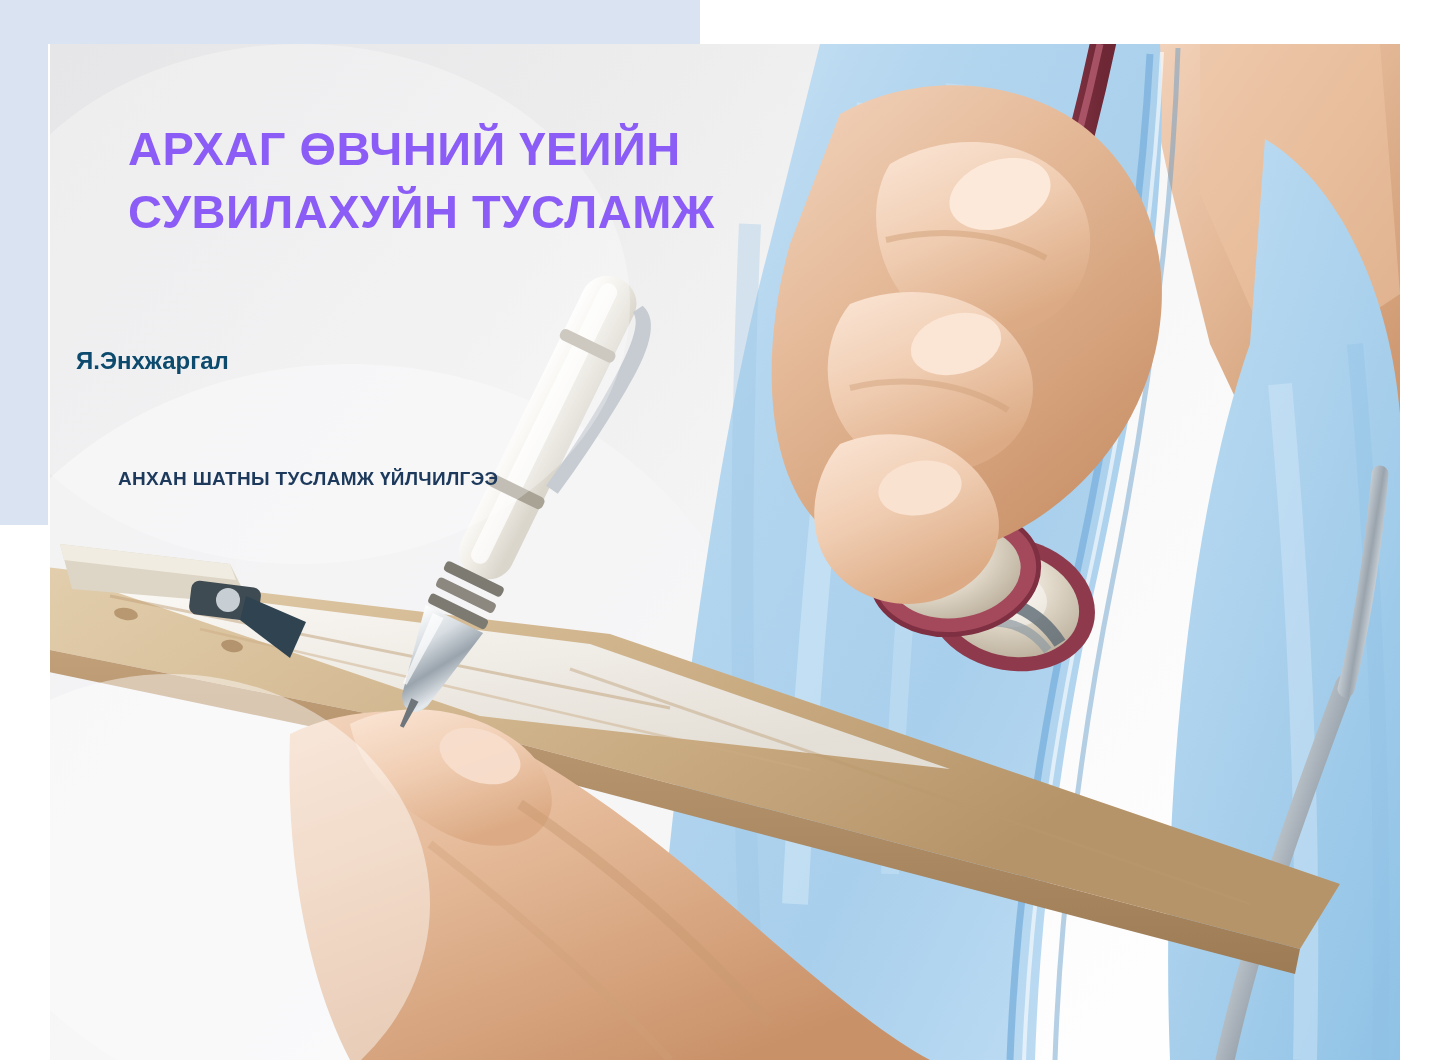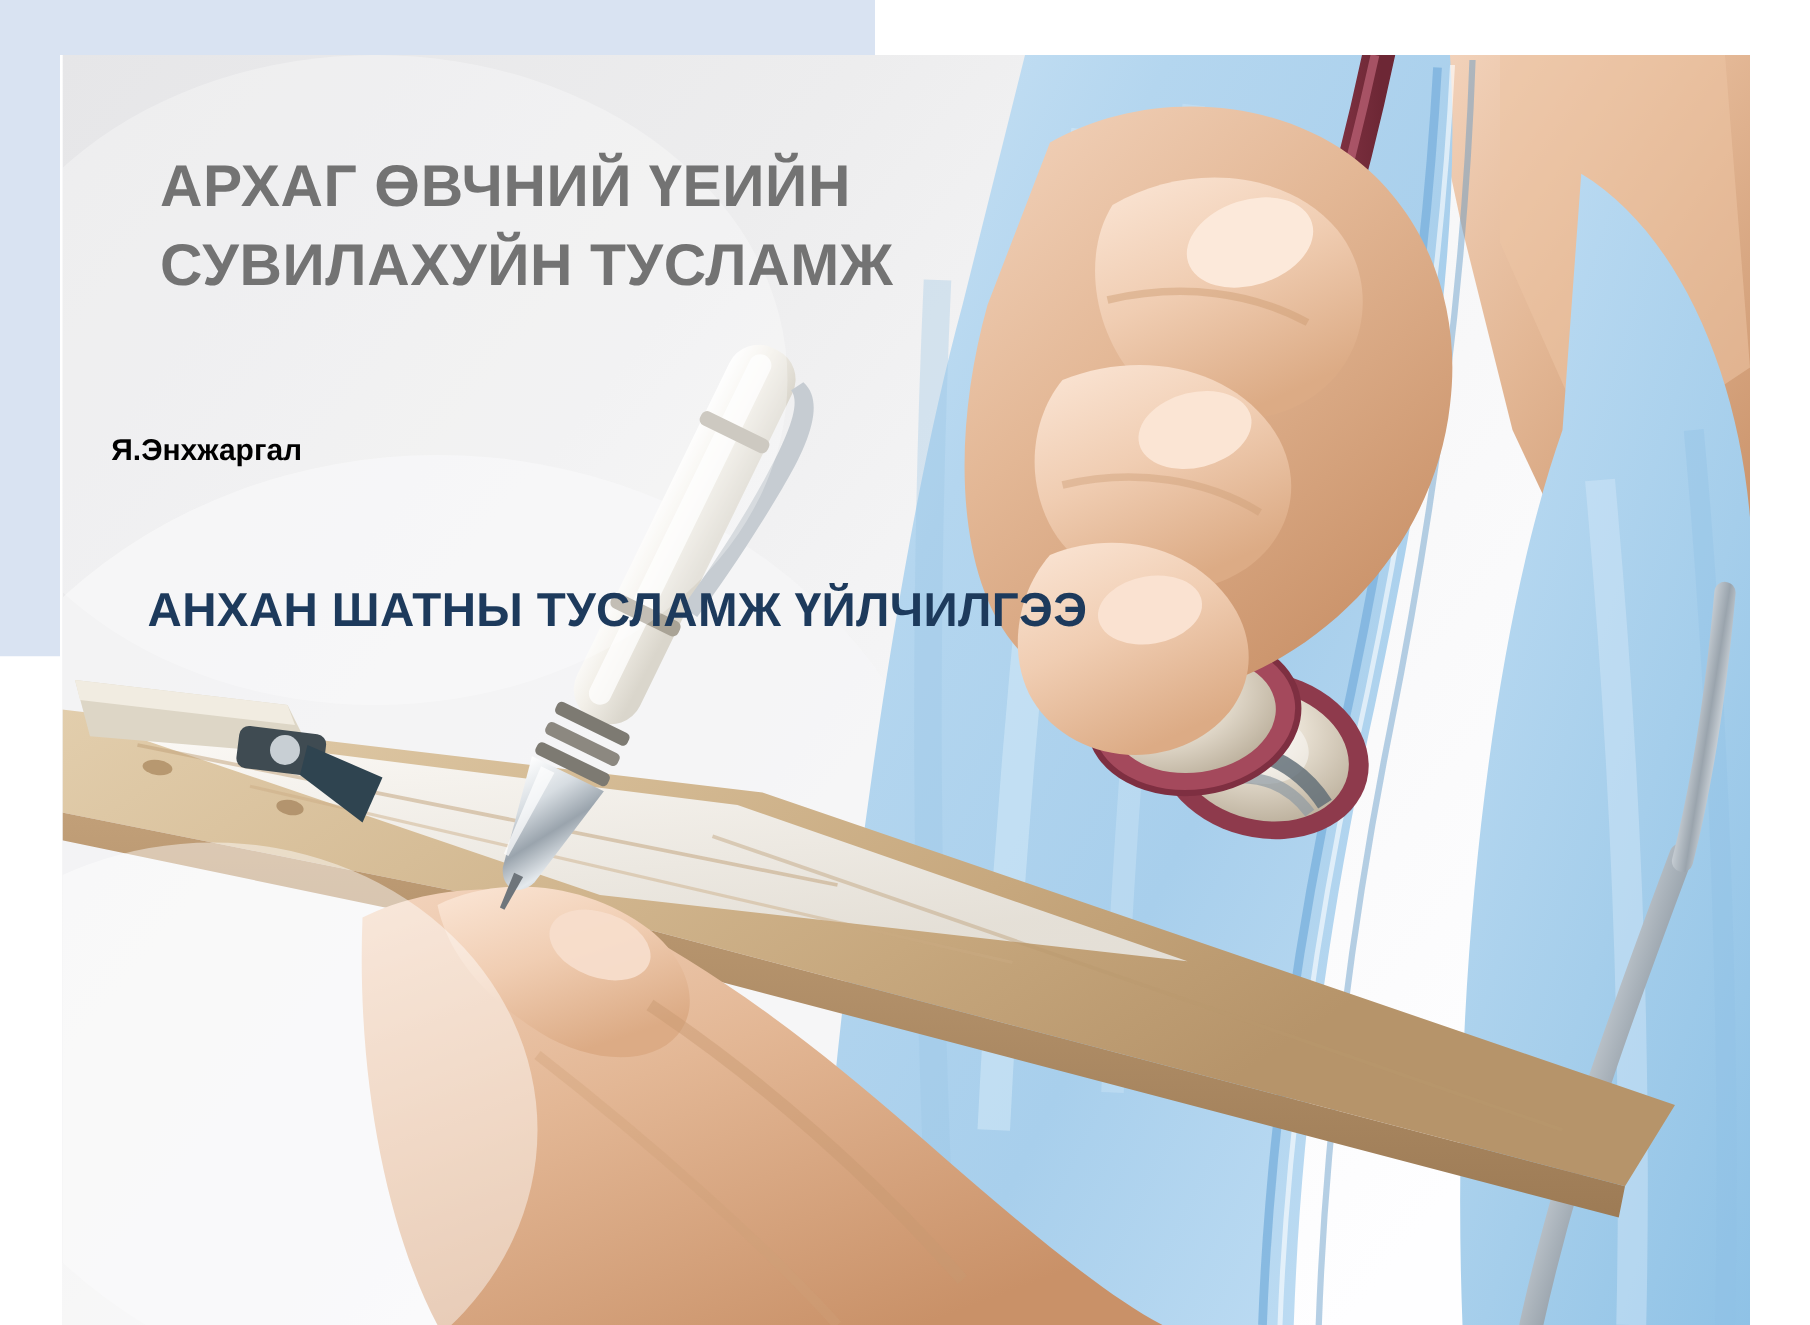--- a/index.html
+++ b/index.html
@@ -28,34 +28,34 @@
     overflow:hidden;
     background:
       linear-gradient(120deg,#f4f4f5 0%,#ececee 40%,#f7f7f8 70%,#ffffff 100%);
   }
   .photo svg{display:block;width:100%;height:100%;}
 
   
   .textwrap{position:absolute;left:0;top:0;width:1448px;height:1060px;}
   .title{
     position:absolute;left:128px;top:118px;width:760px;
-    color:#737373;
+    color:#8b5cf6;
     font-size:47px;line-height:1.33;
     font-weight:bold;letter-spacing:.5px;
     text-align:left;
     white-space:pre-line;
   }
   .author{
-    position:absolute;left:89px;top:344px;width:620px;
-    color:#000000;font-size:24px;line-height:1.42;font-weight:bold;
+    position:absolute;left:76px;top:344px;width:620px;
+    color:#0c4a6e;font-size:24px;line-height:1.42;font-weight:bold;
   }
   .author .ln{display:block;}
   .subject{
     position:absolute;left:118px;top:468px;width:880px;
-    color:#1d3a5c;font-size:38px;font-weight:bold;letter-spacing:.3px;
+    color:#1d3a5c;font-size:19px;font-weight:bold;letter-spacing:.3px;
   }
 </style>
 </head>
 <body>
 
 <div class="slide">
 
   <div class="accent-top"></div>
   <div class="accent-left"></div>
 

